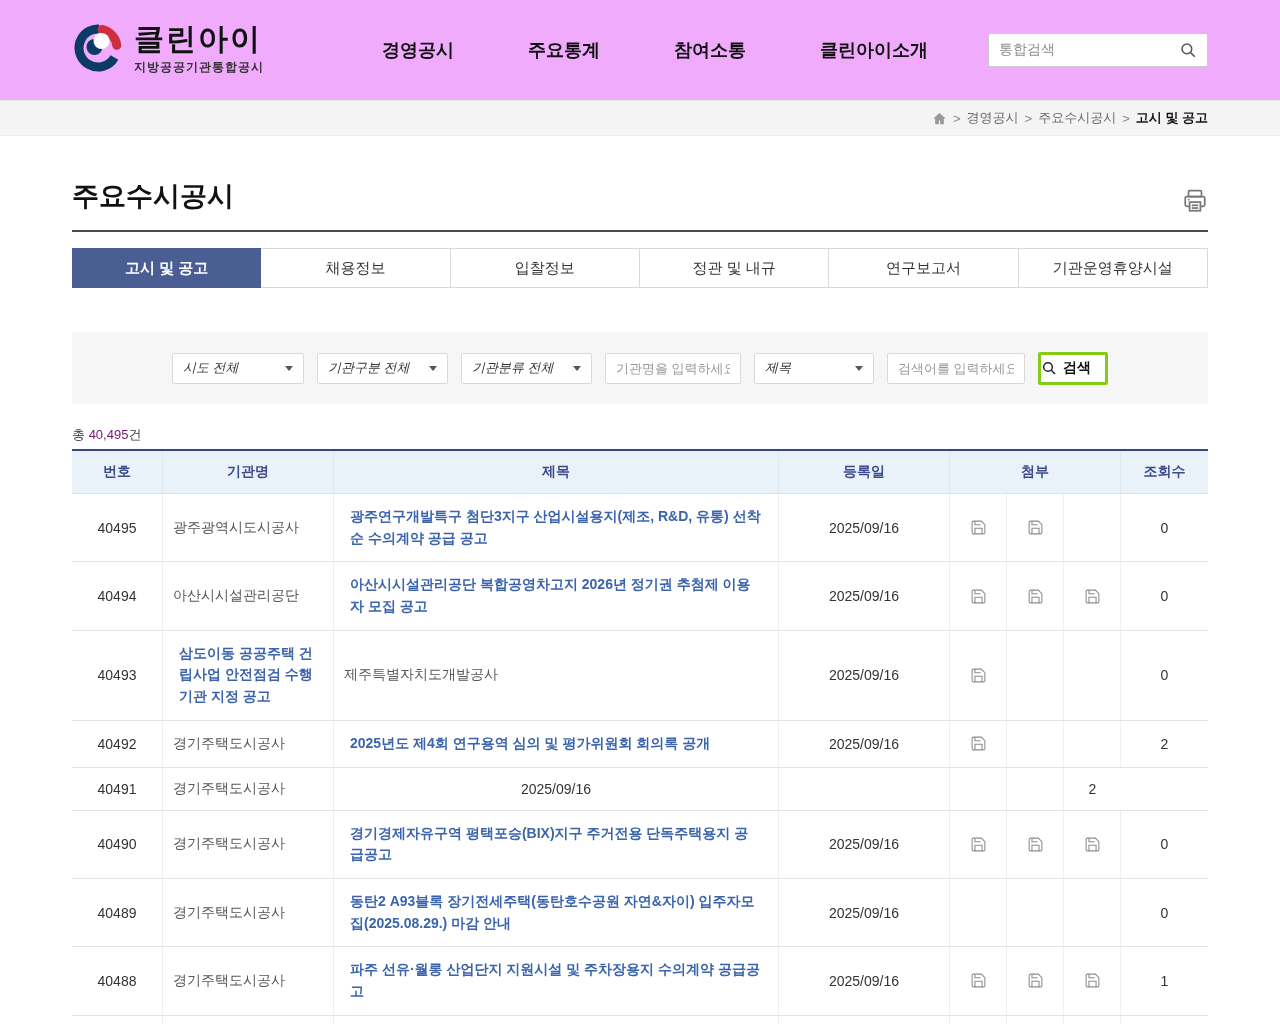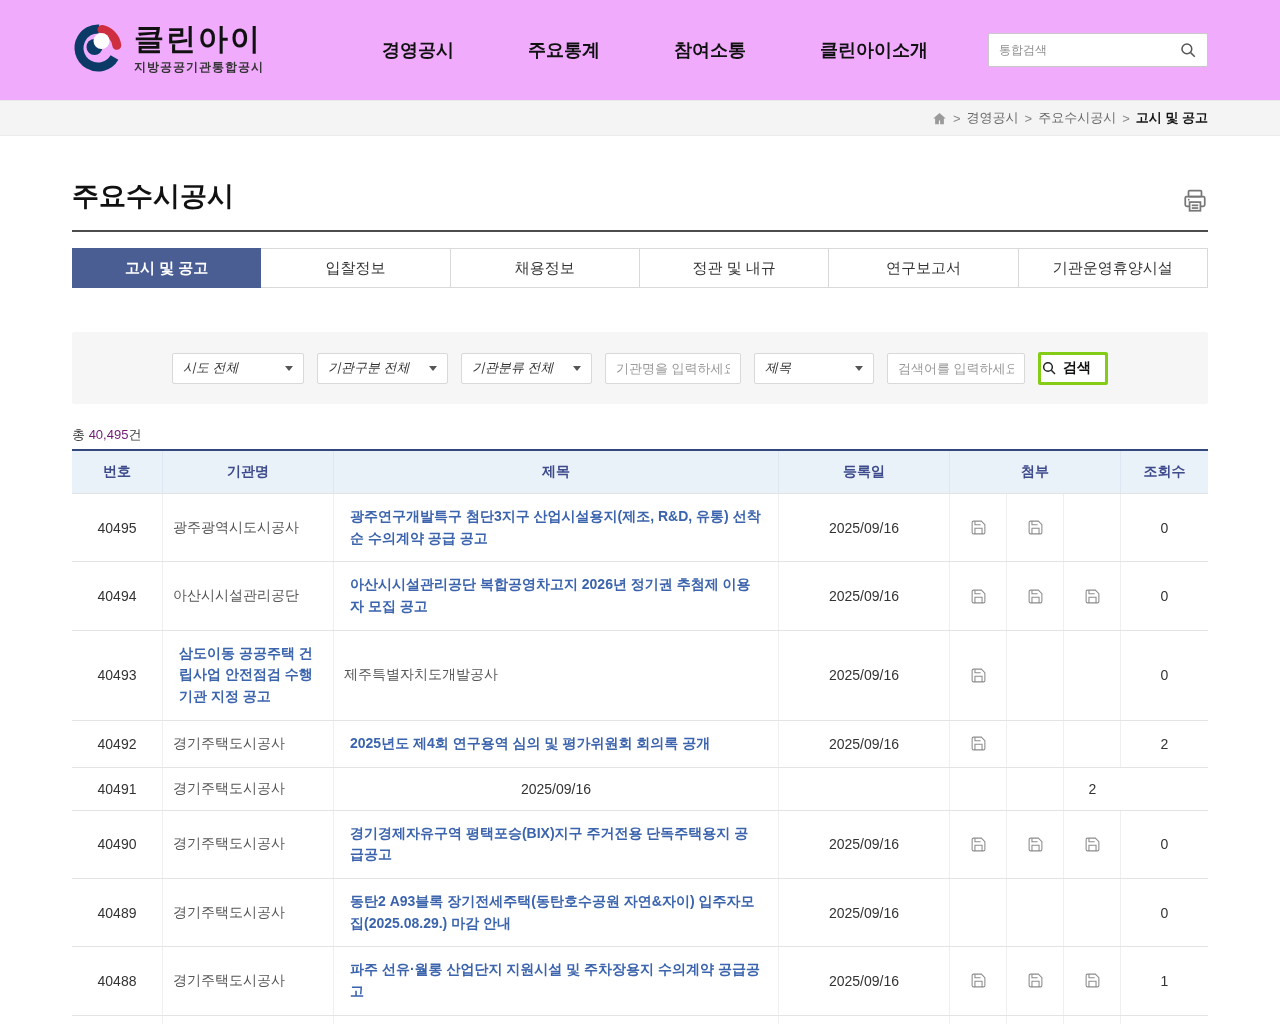--- a/index.html
+++ b/index.html
@@ -15,22 +15,22 @@
   .site-header { height:100px; display:flex; align-items:center; background:#f0abfc; }
   .site-header .container { display:flex; align-items:center; }
   .logo { display:flex; align-items:center; gap:10px; cursor:pointer; }
   .logo-text { display:flex; flex-direction:column; }
   .logo-title { font-size:30px; font-weight:bold; color:#111; letter-spacing:2px; line-height:1; }
   .logo-sub { font-size:12px; font-weight:bold; color:#333; margin-top:5px; letter-spacing:1px; }
   .gnb { display:flex; gap:74px; margin-left:118px; }
   .gnb-item { font-size:18px; font-weight:bold; color:#111; cursor:pointer; white-space:nowrap; }
   .header-search { margin-left:auto; width:220px; height:34px; border:1px solid #c9c9c9; border-radius:2px;
     display:flex; align-items:center; padding:0 10px; background:#fff; }
-  .header-search input { border:0; outline:0; flex:1; font-size:12px; color:#333;
-    font-family:Liberation Sans, sans-serif; }
+  .header-search input { border:0; outline:0; flex:1; font-size:14px; color:#333;
+    font-family:Liberation Mono, monospace; }
   .header-search input::placeholder { color:#8d8d8d; }
 
   
   .crumb-bar { background:#f4f4f4; border-top:1px solid #e9e9e9; border-bottom:1px solid #ececec; height:36px; }
   .crumb-bar .container { height:100%; display:flex; align-items:center; justify-content:flex-end; gap:6px; font-size:13px; color:#666; }
   .crumb-link { color:#666; cursor:pointer; }
   .crumb-current { color:#111; font-weight:bold; }
   .crumb-sep { color:#888; }
 
   
@@ -145,22 +145,22 @@
         <rect x="7" y="13" width="10" height="8" fill="#fff"></rect>
         <line x1="9" y1="16" x2="15" y2="16"></line>
           <line x1="9" y1="18.5" x2="15" y2="18.5"></line>
         <circle cx="6.2" cy="10.8" r="0.8" fill="#777" stroke="none"></circle>
       </svg>
     </span>
   </div>
 
   <div class="tabs">
     <div class="tab active">고시 및 공고</div>
+    <div class="tab">채용정보</div>
     <div class="tab">입찰정보</div>
-    <div class="tab">채용정보</div>
     <div class="tab">정관 및 내규</div>
     <div class="tab">연구보고서</div>
     <div class="tab">기관운영휴양시설</div>
   </div>
 
   <div class="filter-panel">
     <div class="sel w-sido">
       <span>시도 전체</span>
       <span class="caret"></span>
     </div>

